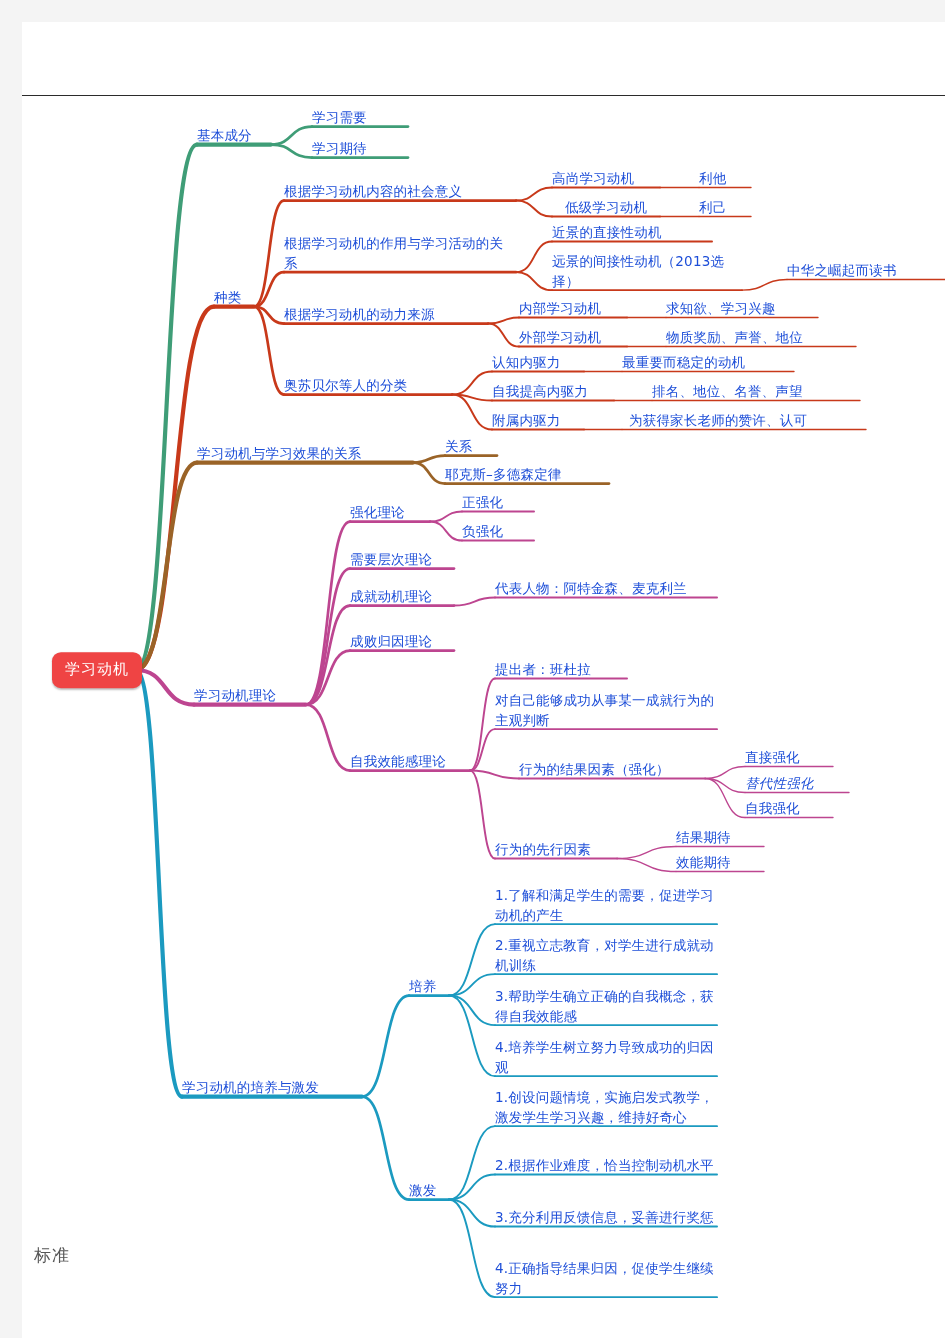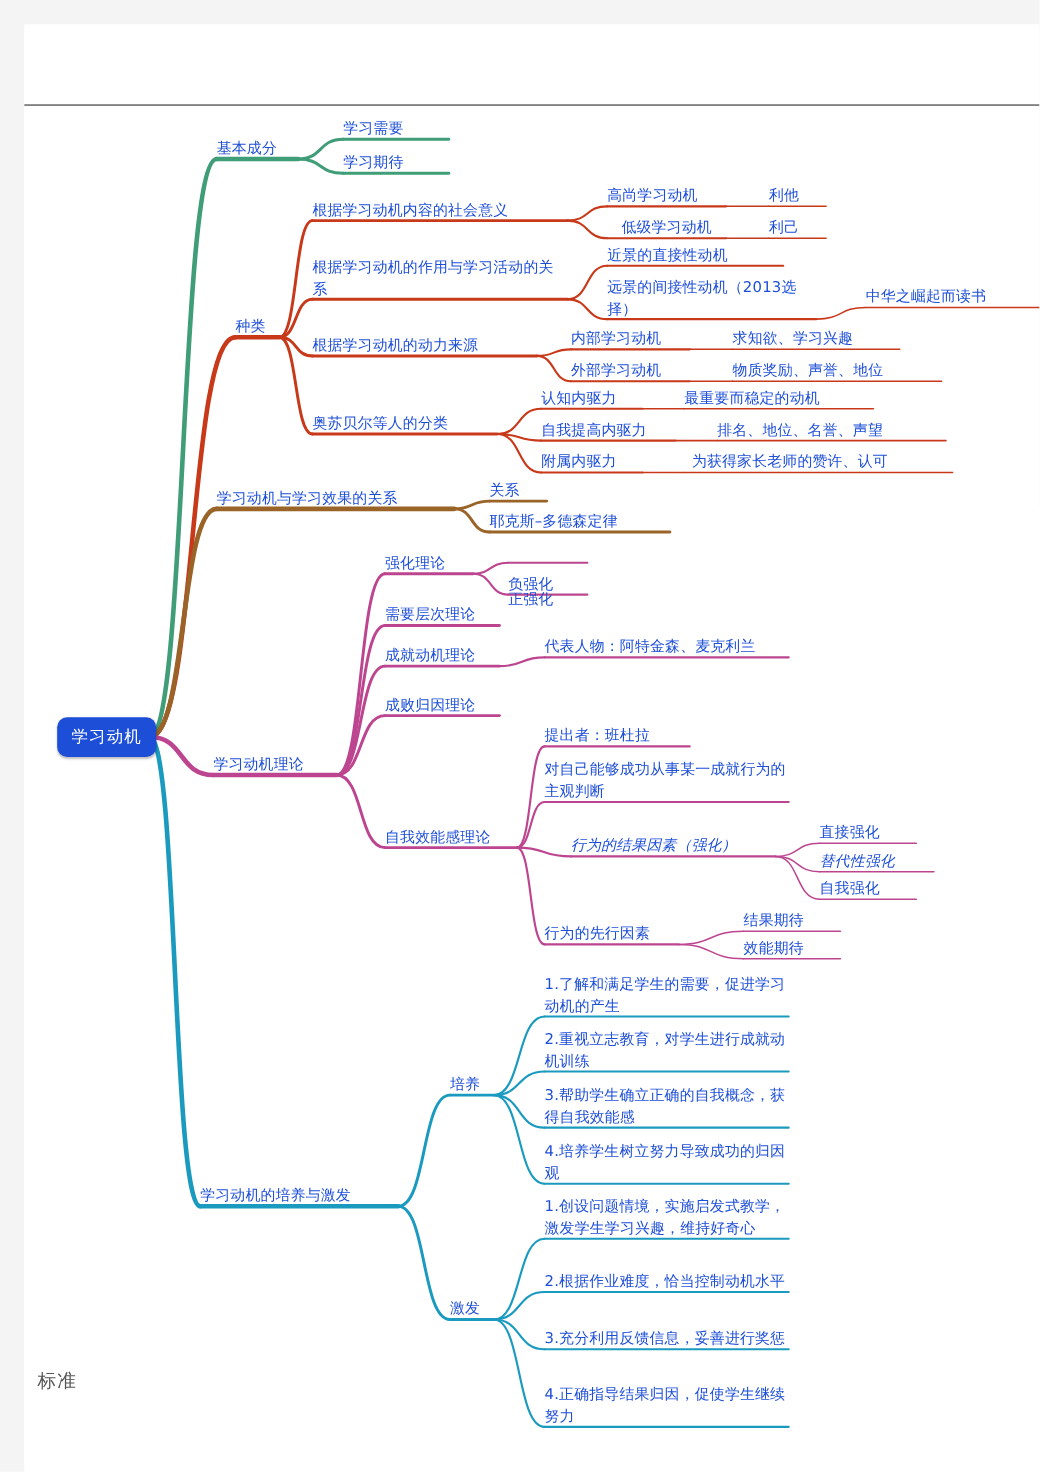--- a/index.html
+++ b/index.html
@@ -33,21 +33,21 @@
   svg.edges{position:absolute;left:0;top:0;width:923px;height:1316px;pointer-events:none;}
   .node{
     position:absolute;
     font-size:13.5px;
     color:#1d4ed8;
     line-height:1.45;
     white-space:pre-wrap;
     letter-spacing:0.2px;
   }
   .node.root{
-    background:#1d4ed8;
+    background:#ef4444;
     color:#ffffff;
     border-radius:9px;
     padding:7px 13px;
     font-size:15px;
     letter-spacing:1px;
     box-shadow:0 1px 2px rgba(0,0,0,.25);
   }
 </style>
 </head>
 <body>
@@ -198,30 +198,30 @@
         <div class="node" style="left: 600px; top: 331px; width: 172px;">最重要而稳定的动机</div>
         <div class="node" style="left: 470px; top: 360px; width: 122px;">自我提高内驱力</div>
         <div class="node" style="left: 630px; top: 360px; width: 208px;">排名、地位、名誉、声望</div>
         <div class="node" style="left: 470px; top: 389px; width: 92px;">附属内驱力</div>
         <div class="node" style="left: 607px; top: 389px; width: 244px;">为获得家长老师的赞许、认可</div>
         <div class="node" style="left: 175px; top: 422px; width: 216px;">学习动机与学习效果的关系</div>
         <div class="node" style="left: 423px; top: 415px; width: 52px;">关系</div>
         <div class="node" style="left: 423px; top: 443px; width: 164px;">耶克斯–多德森定律</div>
         <div class="node" style="left: 172px; top: 664px; width: 112px;">学习动机理论</div>
         <div class="node" style="left: 328px; top: 481px; width: 80px;">强化理论</div>
-        <div class="node" style="left: 440px; top: 471px; width: 72px; margin-top: 43px;">正强化</div>
+        <div class="node" style="left: 440px; top: 471px; width: 72px;">正强化</div>
         <div class="node" style="left: 440px; top: 500px; width: 72px;">负强化</div>
         <div class="node" style="left: 328px; top: 528px; width: 104px;">需要层次理论</div>
         <div class="node" style="left: 328px; top: 565px; width: 104px;">成就动机理论</div>
         <div class="node" style="left: 473px; top: 557px; width: 222px;">代表人物：阿特金森、麦克利兰</div>
         <div class="node" style="left: 328px; top: 610px; width: 104px;">成败归因理论</div>
         <div class="node" style="left: 328px; top: 730px; width: 120px;">自我效能感理论</div>
         <div class="node" style="left: 473px; top: 638px; width: 132px;">提出者：班杜拉</div>
         <div class="node" style="left: 473px; top: 669px; width: 222px;">对自己能够成功从事某一成就行为的主观判断</div>
-        <div class="node" style="left: 497px; top: 738px; width: 186px; font-style: italic;">行为的结果因素（强化）</div>
+        <div class="node" style="left: 497px; top: 738px; width: 186px;">行为的结果因素（强化）</div>
         <div class="node" style="left: 723px; top: 726px; width: 88px;">直接强化</div>
         <div class="node" style="left: 723px; top: 752px; width: 104px; font-style: italic;">替代性强化</div>
         <div class="node" style="left: 723px; top: 777px; width: 88px;">自我强化</div>
         <div class="node" style="left: 473px; top: 818px; width: 122px;">行为的先行因素</div>
         <div class="node" style="left: 654px; top: 806px; width: 88px;">结果期待</div>
         <div class="node" style="left: 654px; top: 831px; width: 88px;">效能期待</div>
         <div class="node" style="left: 160px; top: 1056px; width: 180px;">学习动机的培养与激发</div>
         <div class="node" style="left: 387px; top: 955px; width: 40px;">培养</div>
         <div class="node" style="left: 473px; top: 864px; width: 222px;">1.了解和满足学生的需要，促进学习动机的产生</div>
         <div class="node" style="left: 473px; top: 914px; width: 222px;">2.重视立志教育，对学生进行成就动机训练</div>

